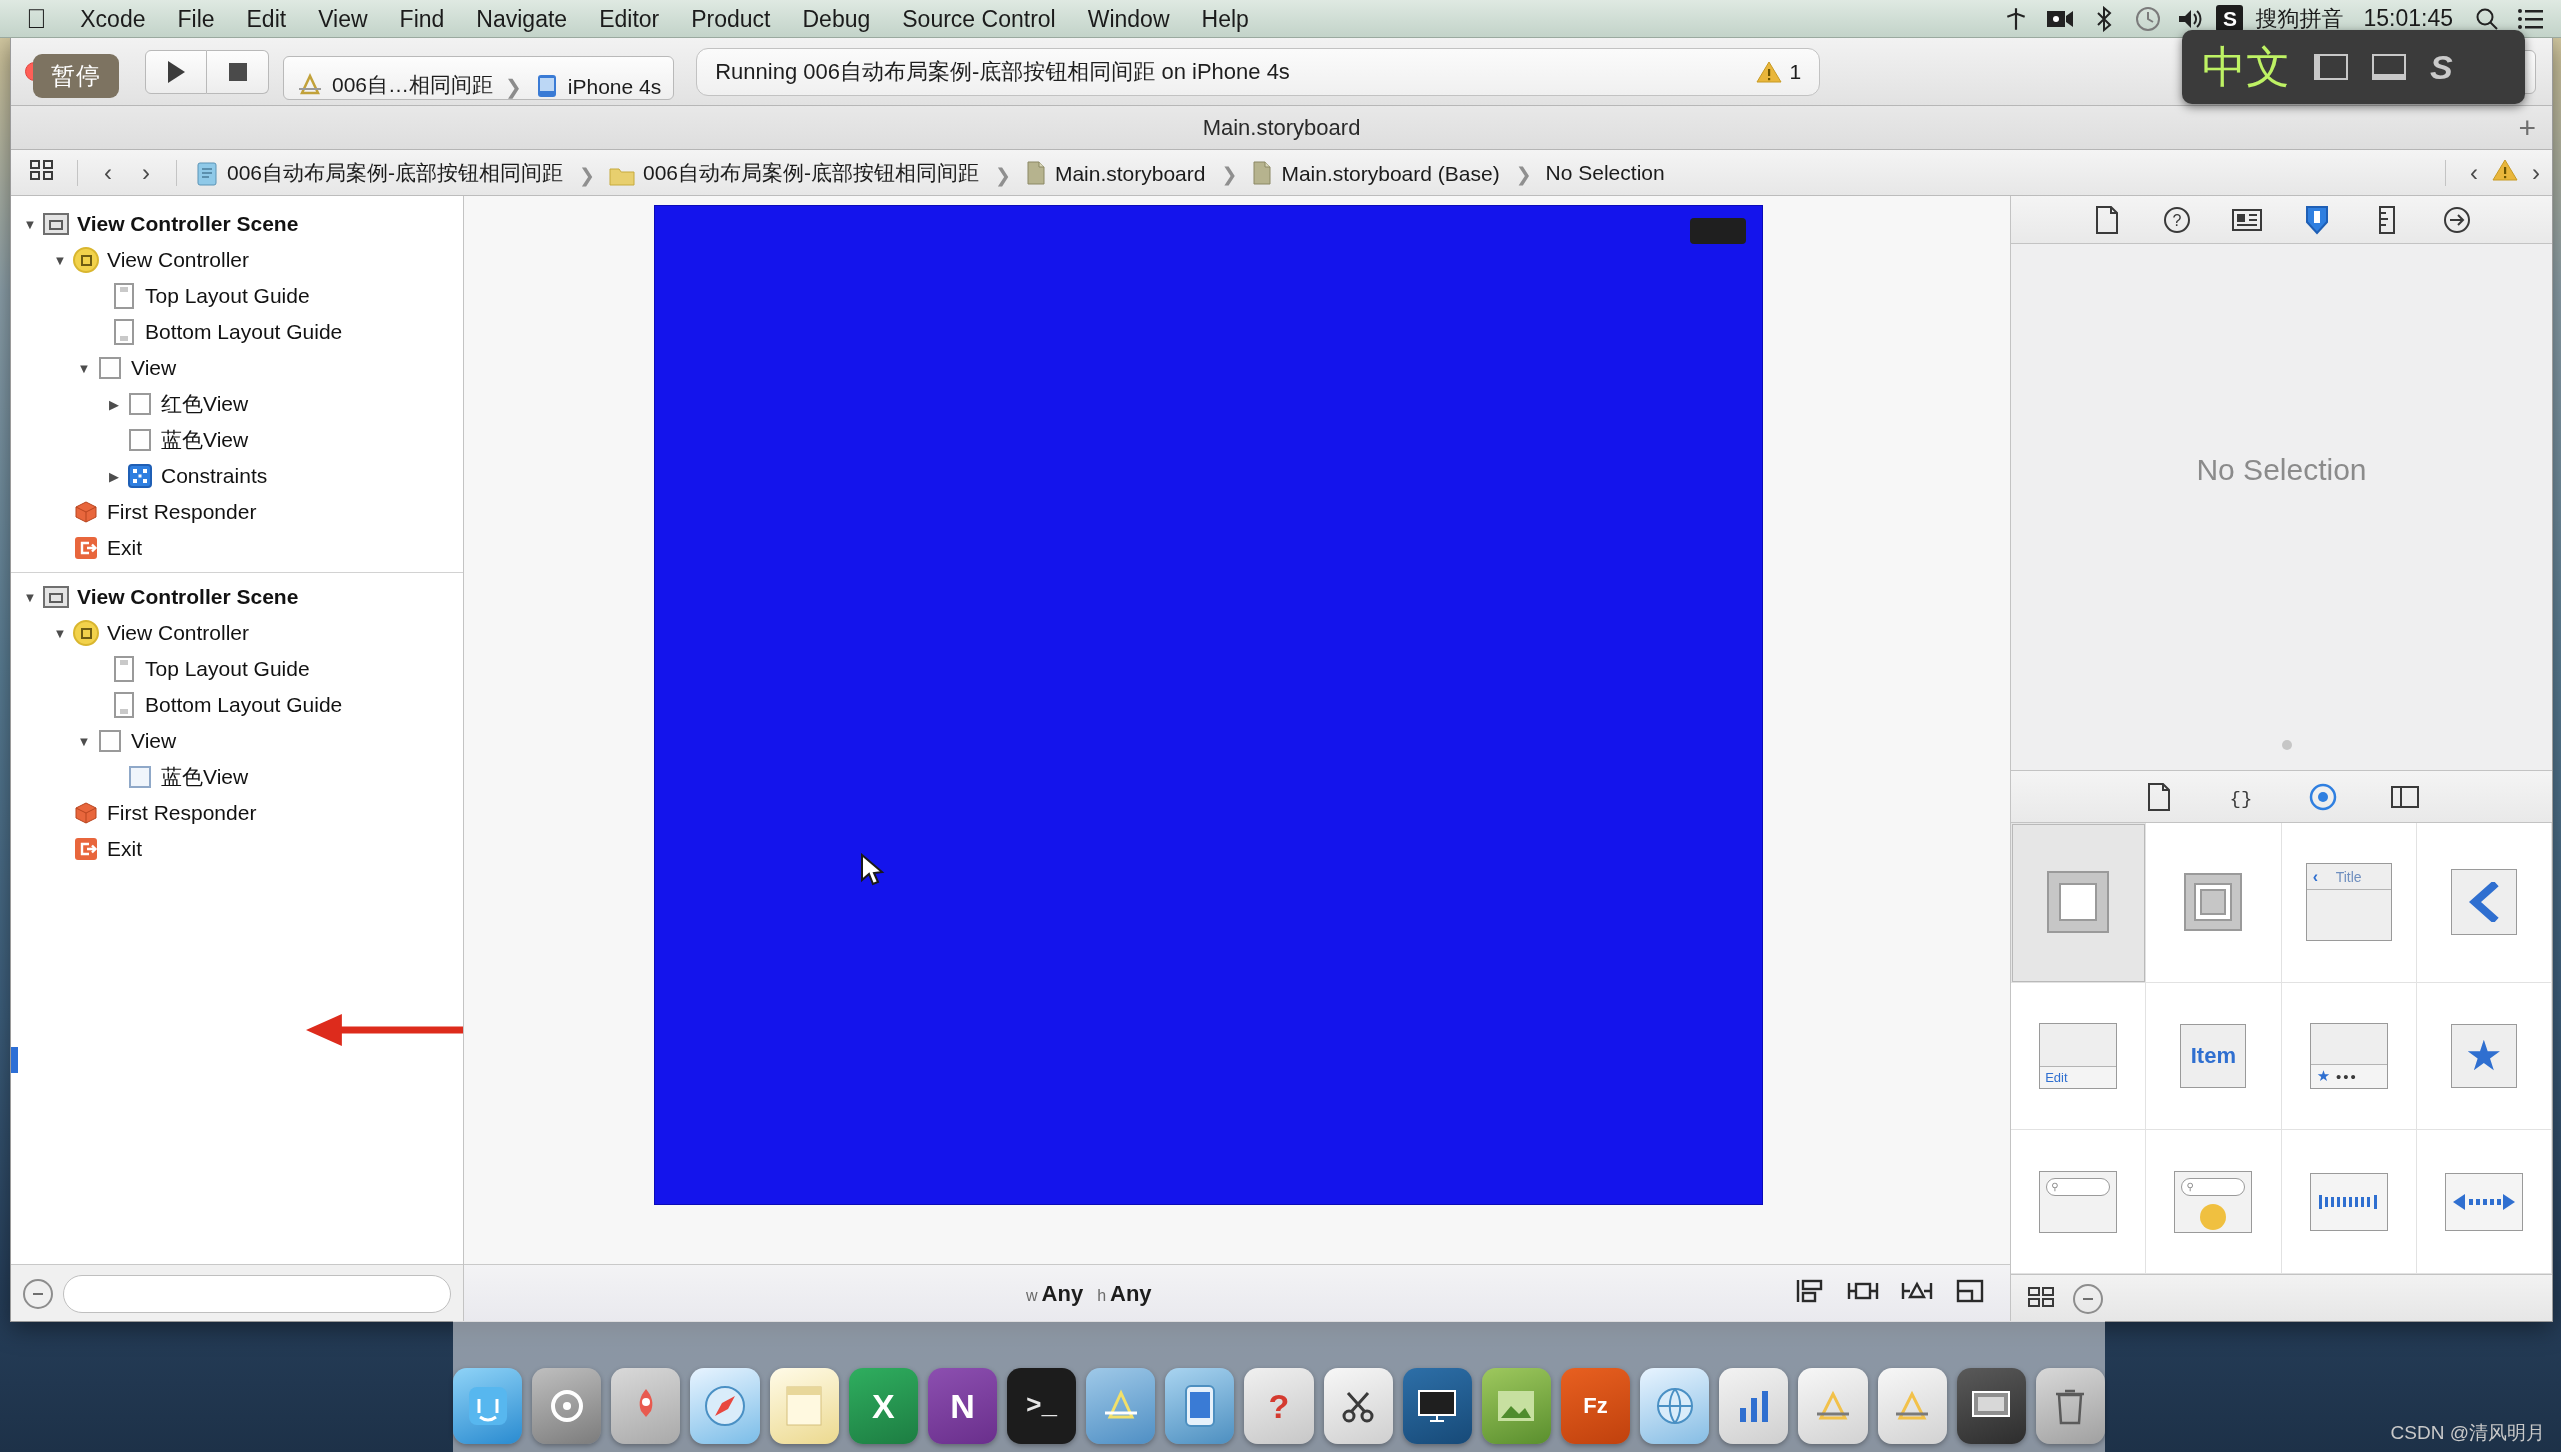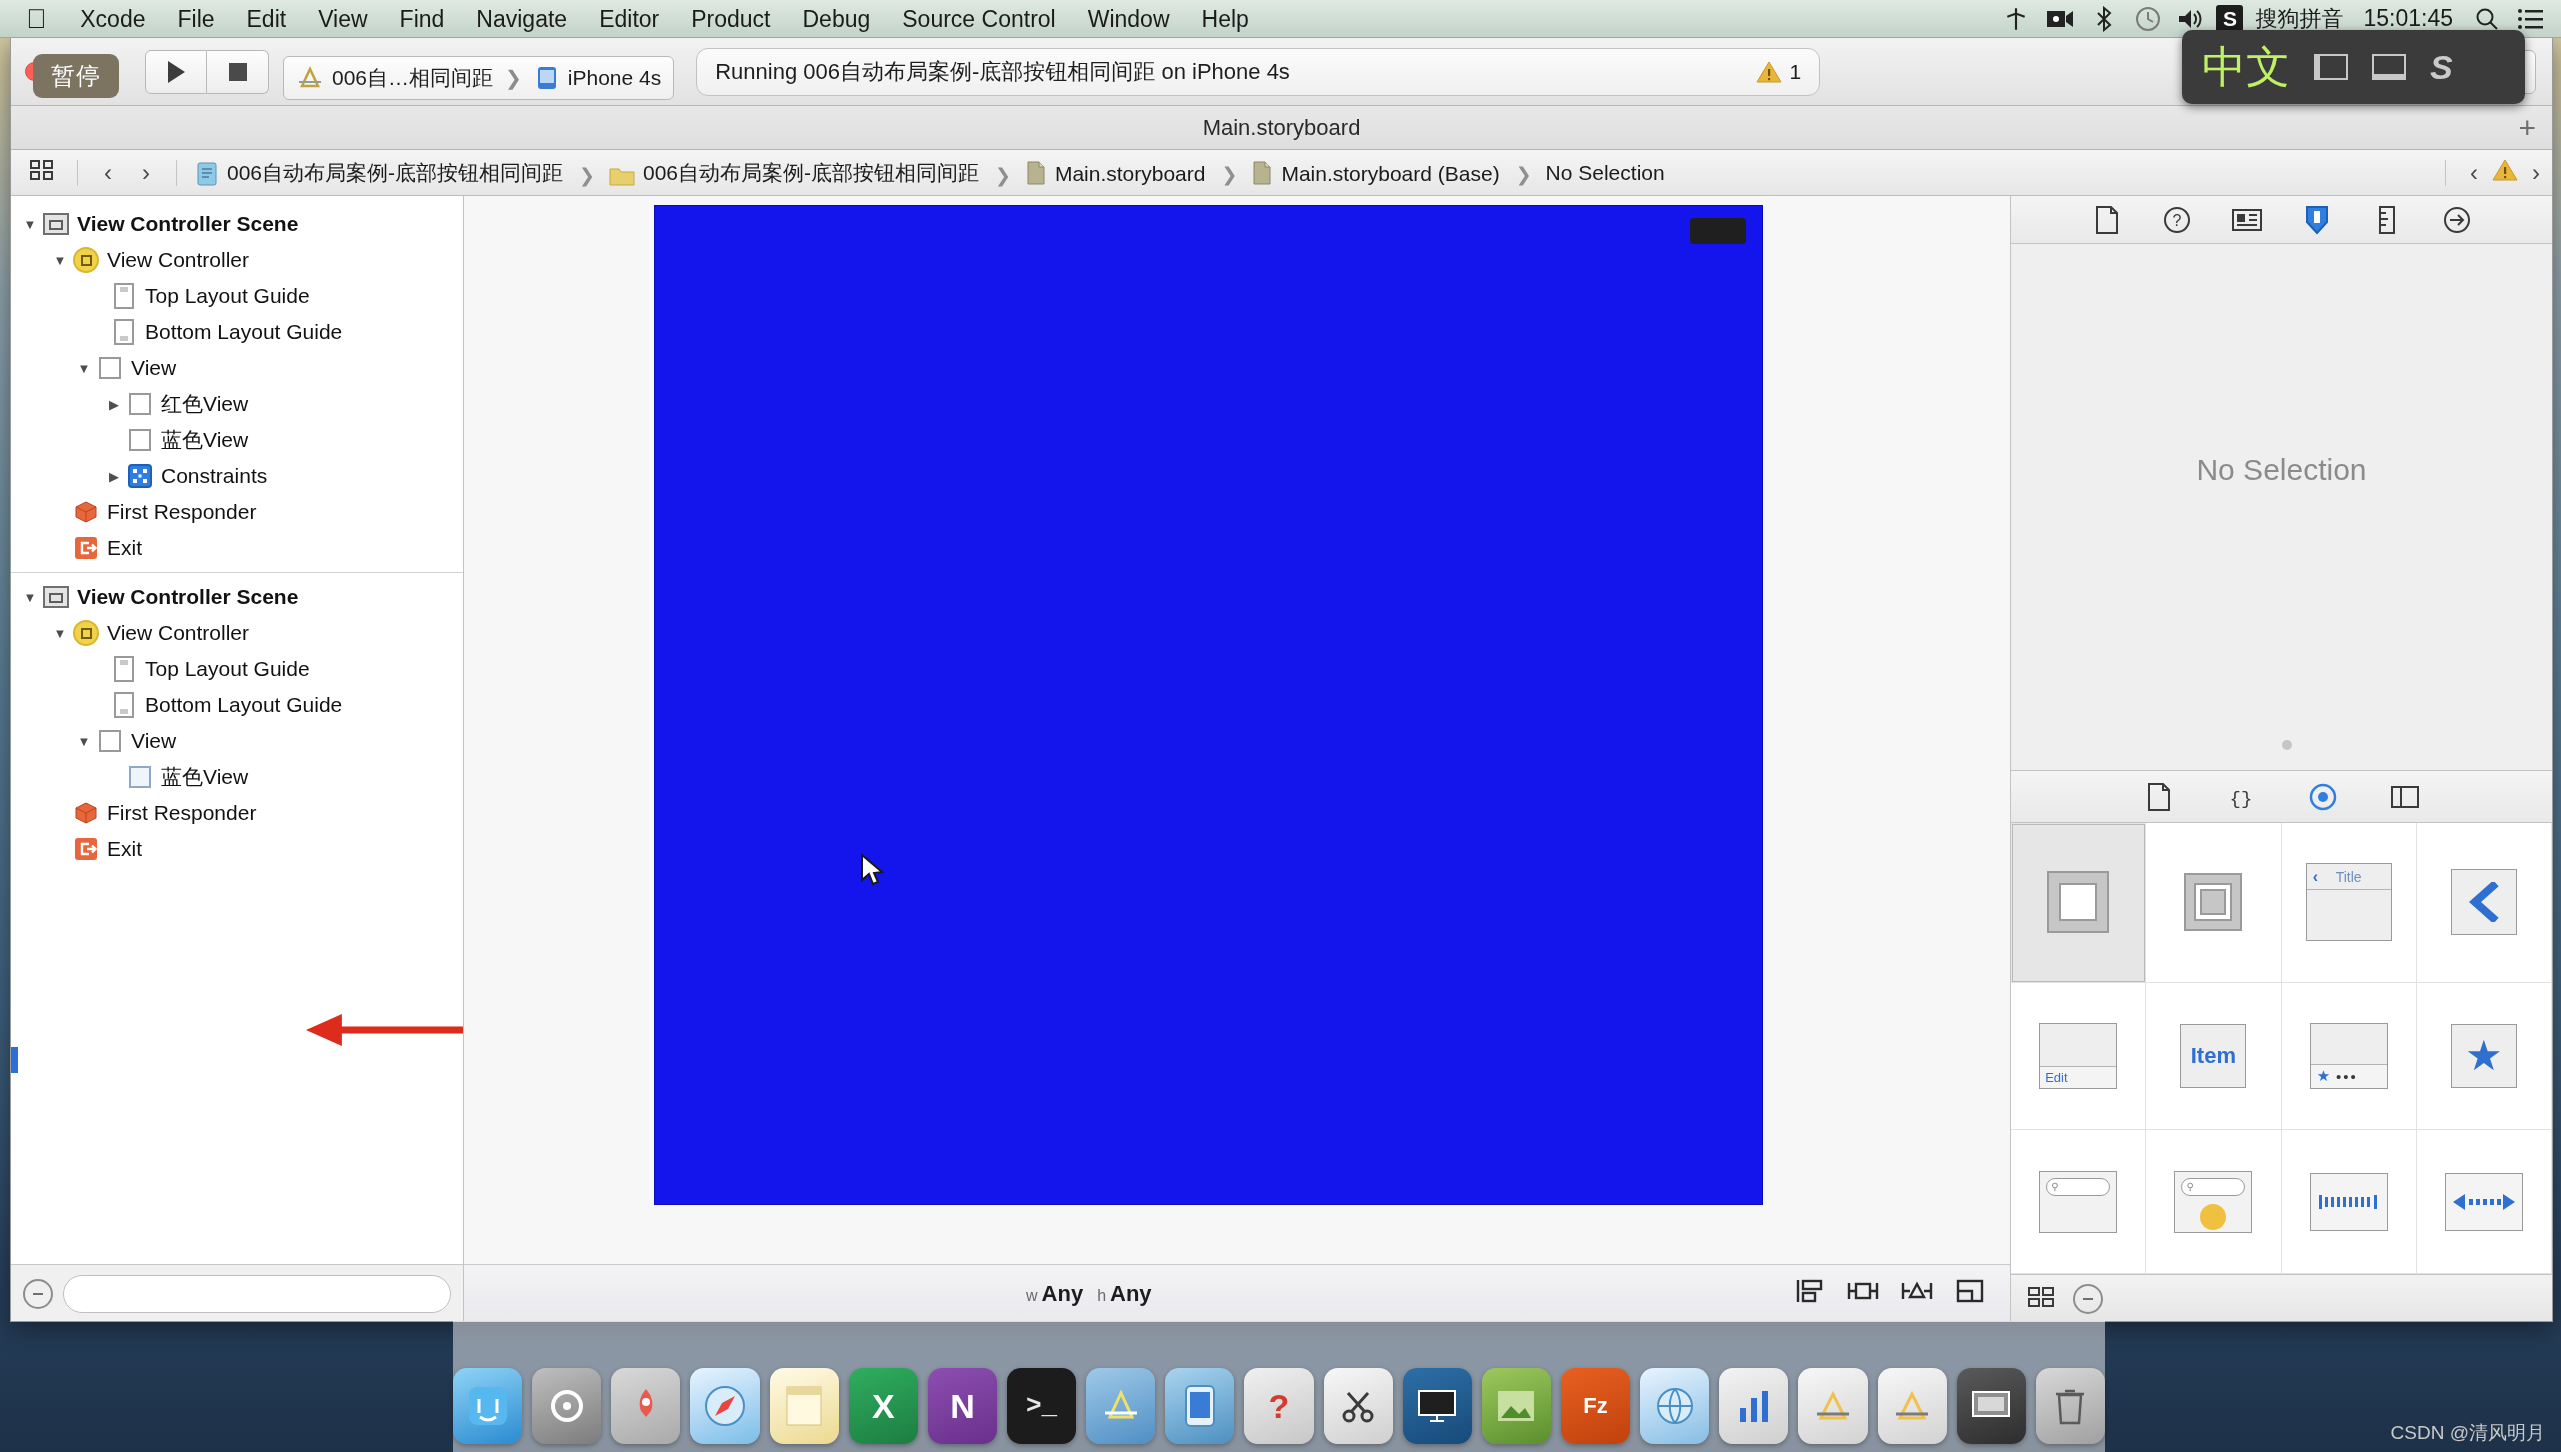--- a/index.html
+++ b/index.html
@@ -69,21 +69,21 @@
   .tb-btn {
     width:62px;height:44px;background:linear-gradient(180deg,#fdfdfd,#ededed);
     border:1px solid #b9b9b9;display:flex;align-items:center;justify-content:center;
   }
   .tb-btn:first-child { border-radius:6px 0 0 6px; }
   .tb-btn:last-child { border-radius:0 6px 6px 0; border-left:none; }
   .scheme-box {
     margin-left:14px; height:44px; min-width:388px;
     background:linear-gradient(180deg,#fdfdfd,#efefef);
     border:1px solid #b9b9b9; border-radius:6px;
-    display:flex; align-items:center; padding:0 12px; gap:8px;
+    display:flex; align-items:flex-end; padding:0 12px; gap:8px;
     font-size:21px; color:#1d1d1d; white-space:nowrap;margin-top:13px;
   }
   .scheme-sep { color:#8c8c8c; padding:0 4px; font-size:20px;}
   .activity {
     margin-left: 22px; flex: 1; height:48px; max-width: 1124px;
     background:linear-gradient(180deg,#fbfbfb,#f0f0f0);
     border:1px solid #c2c2c2; border-radius:12px;
     display:flex; align-items:center; padding: 0 18px;
     font-size:22px; color:#1e1e1e; position:relative;
   }

